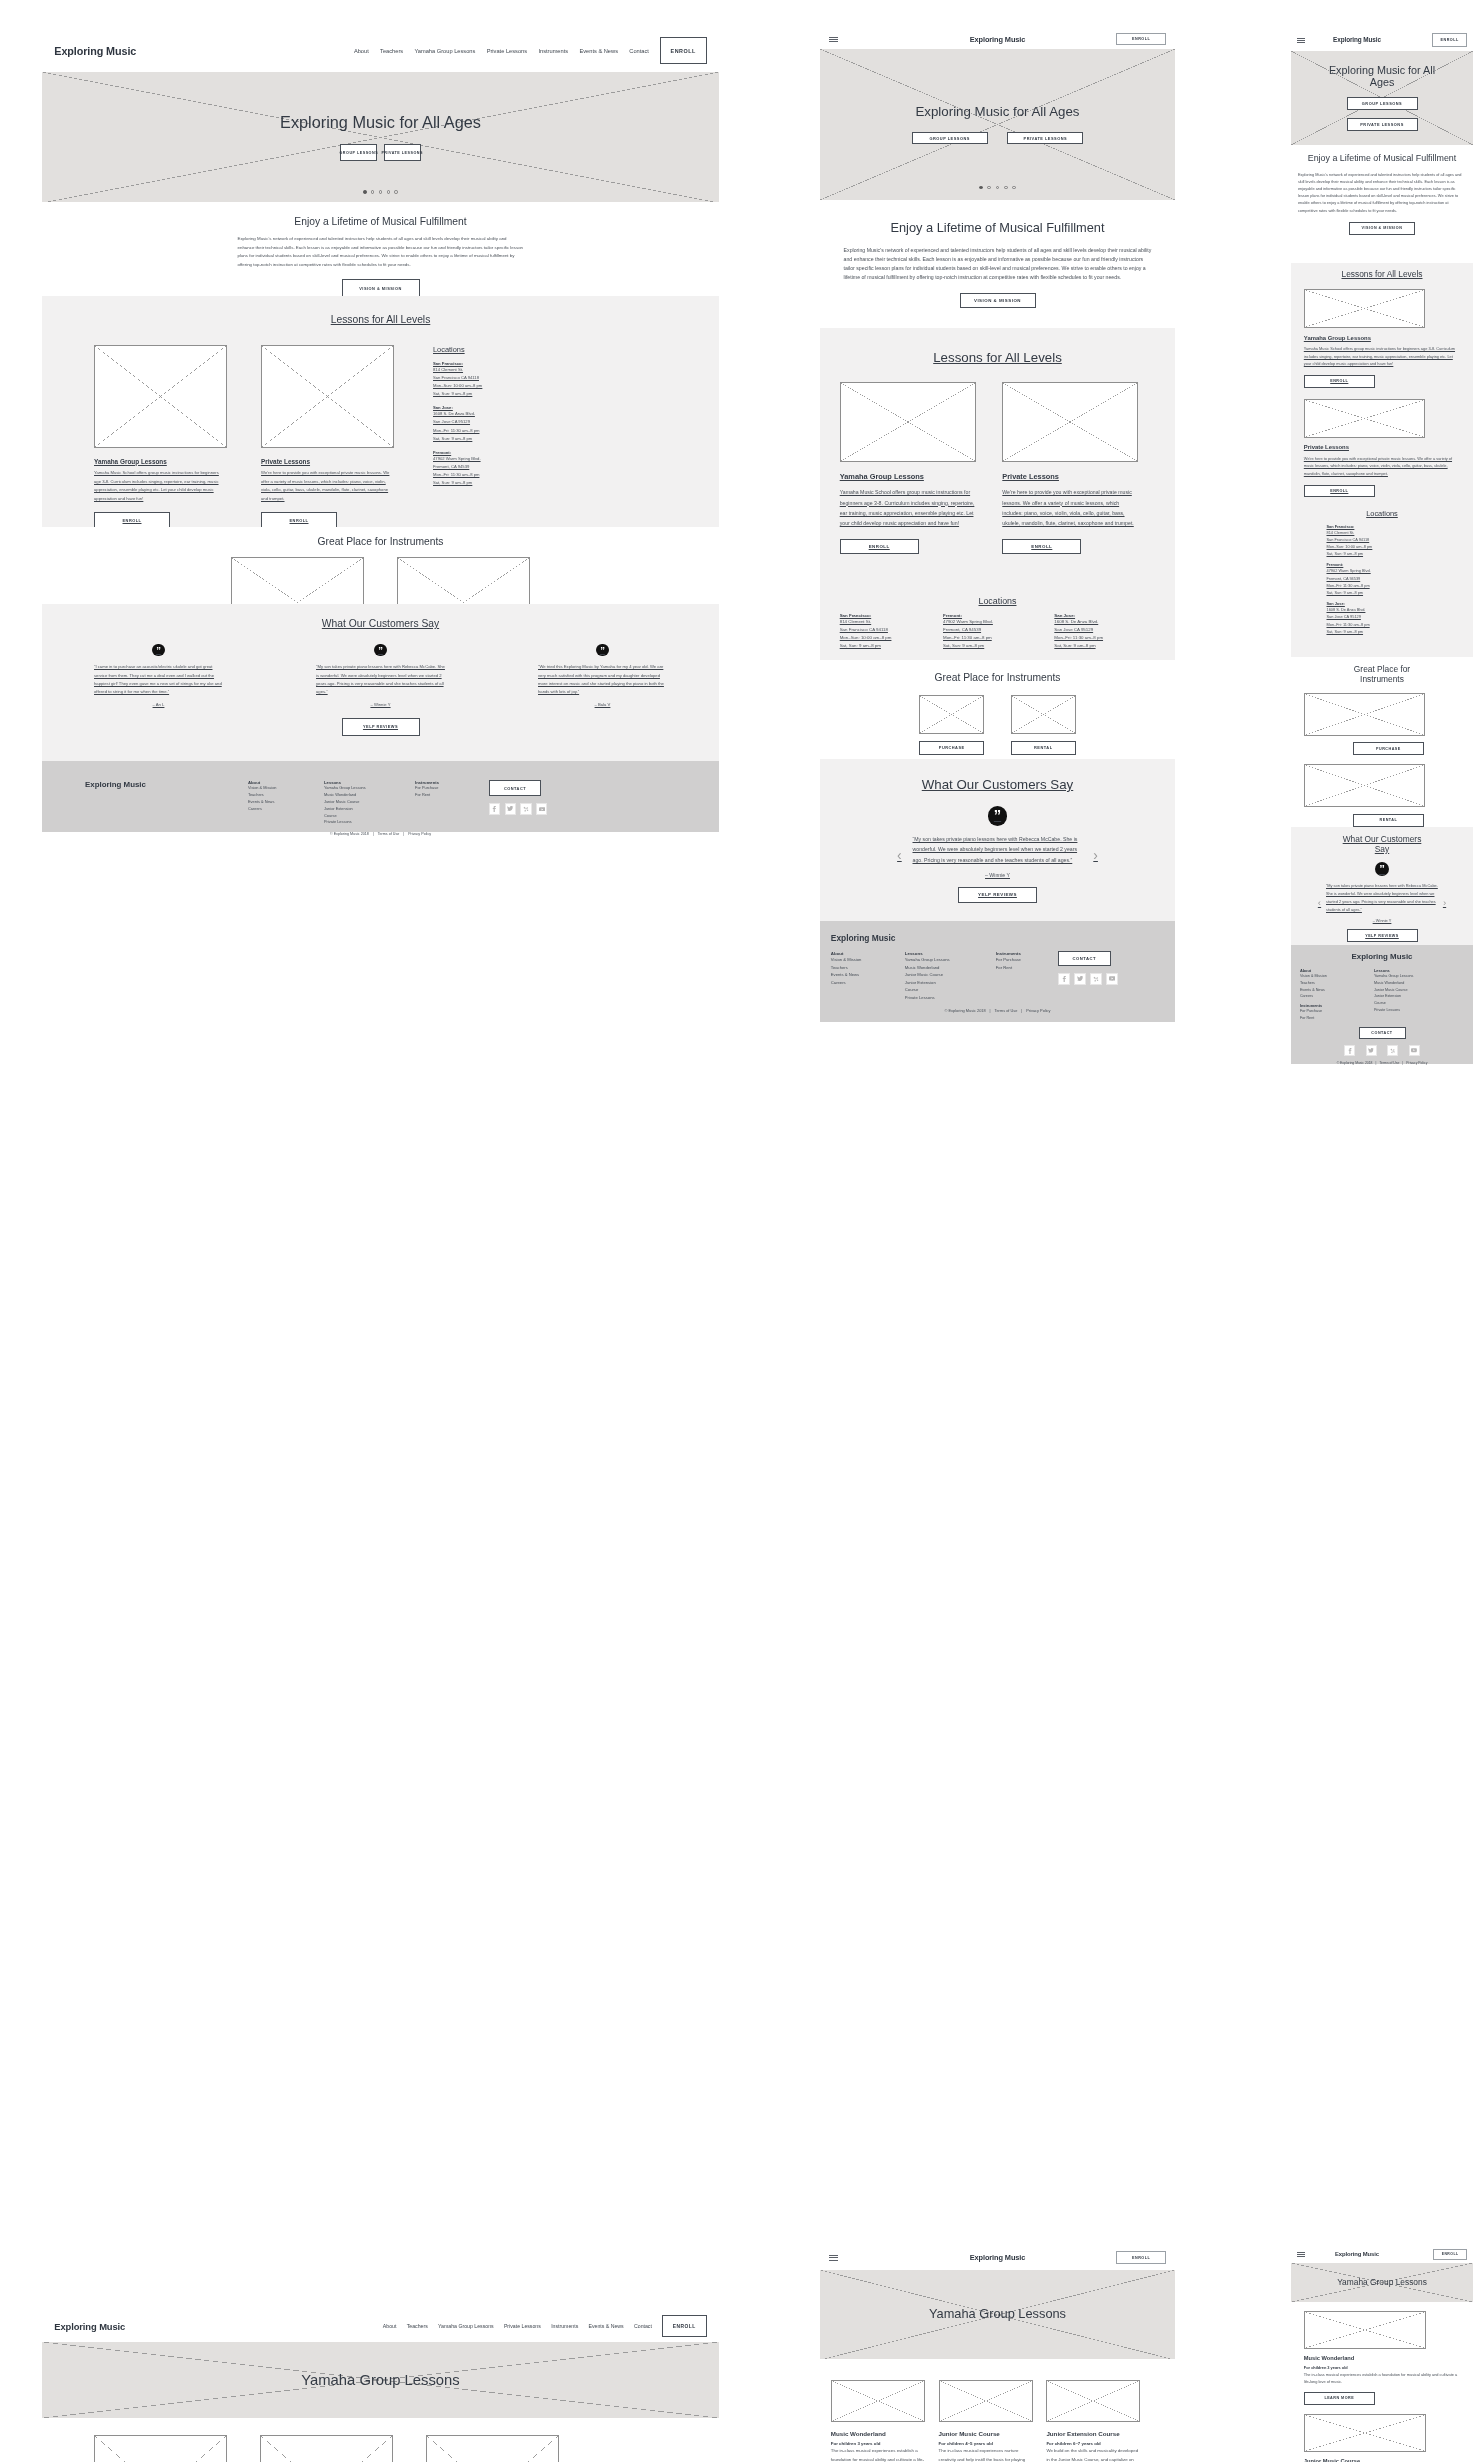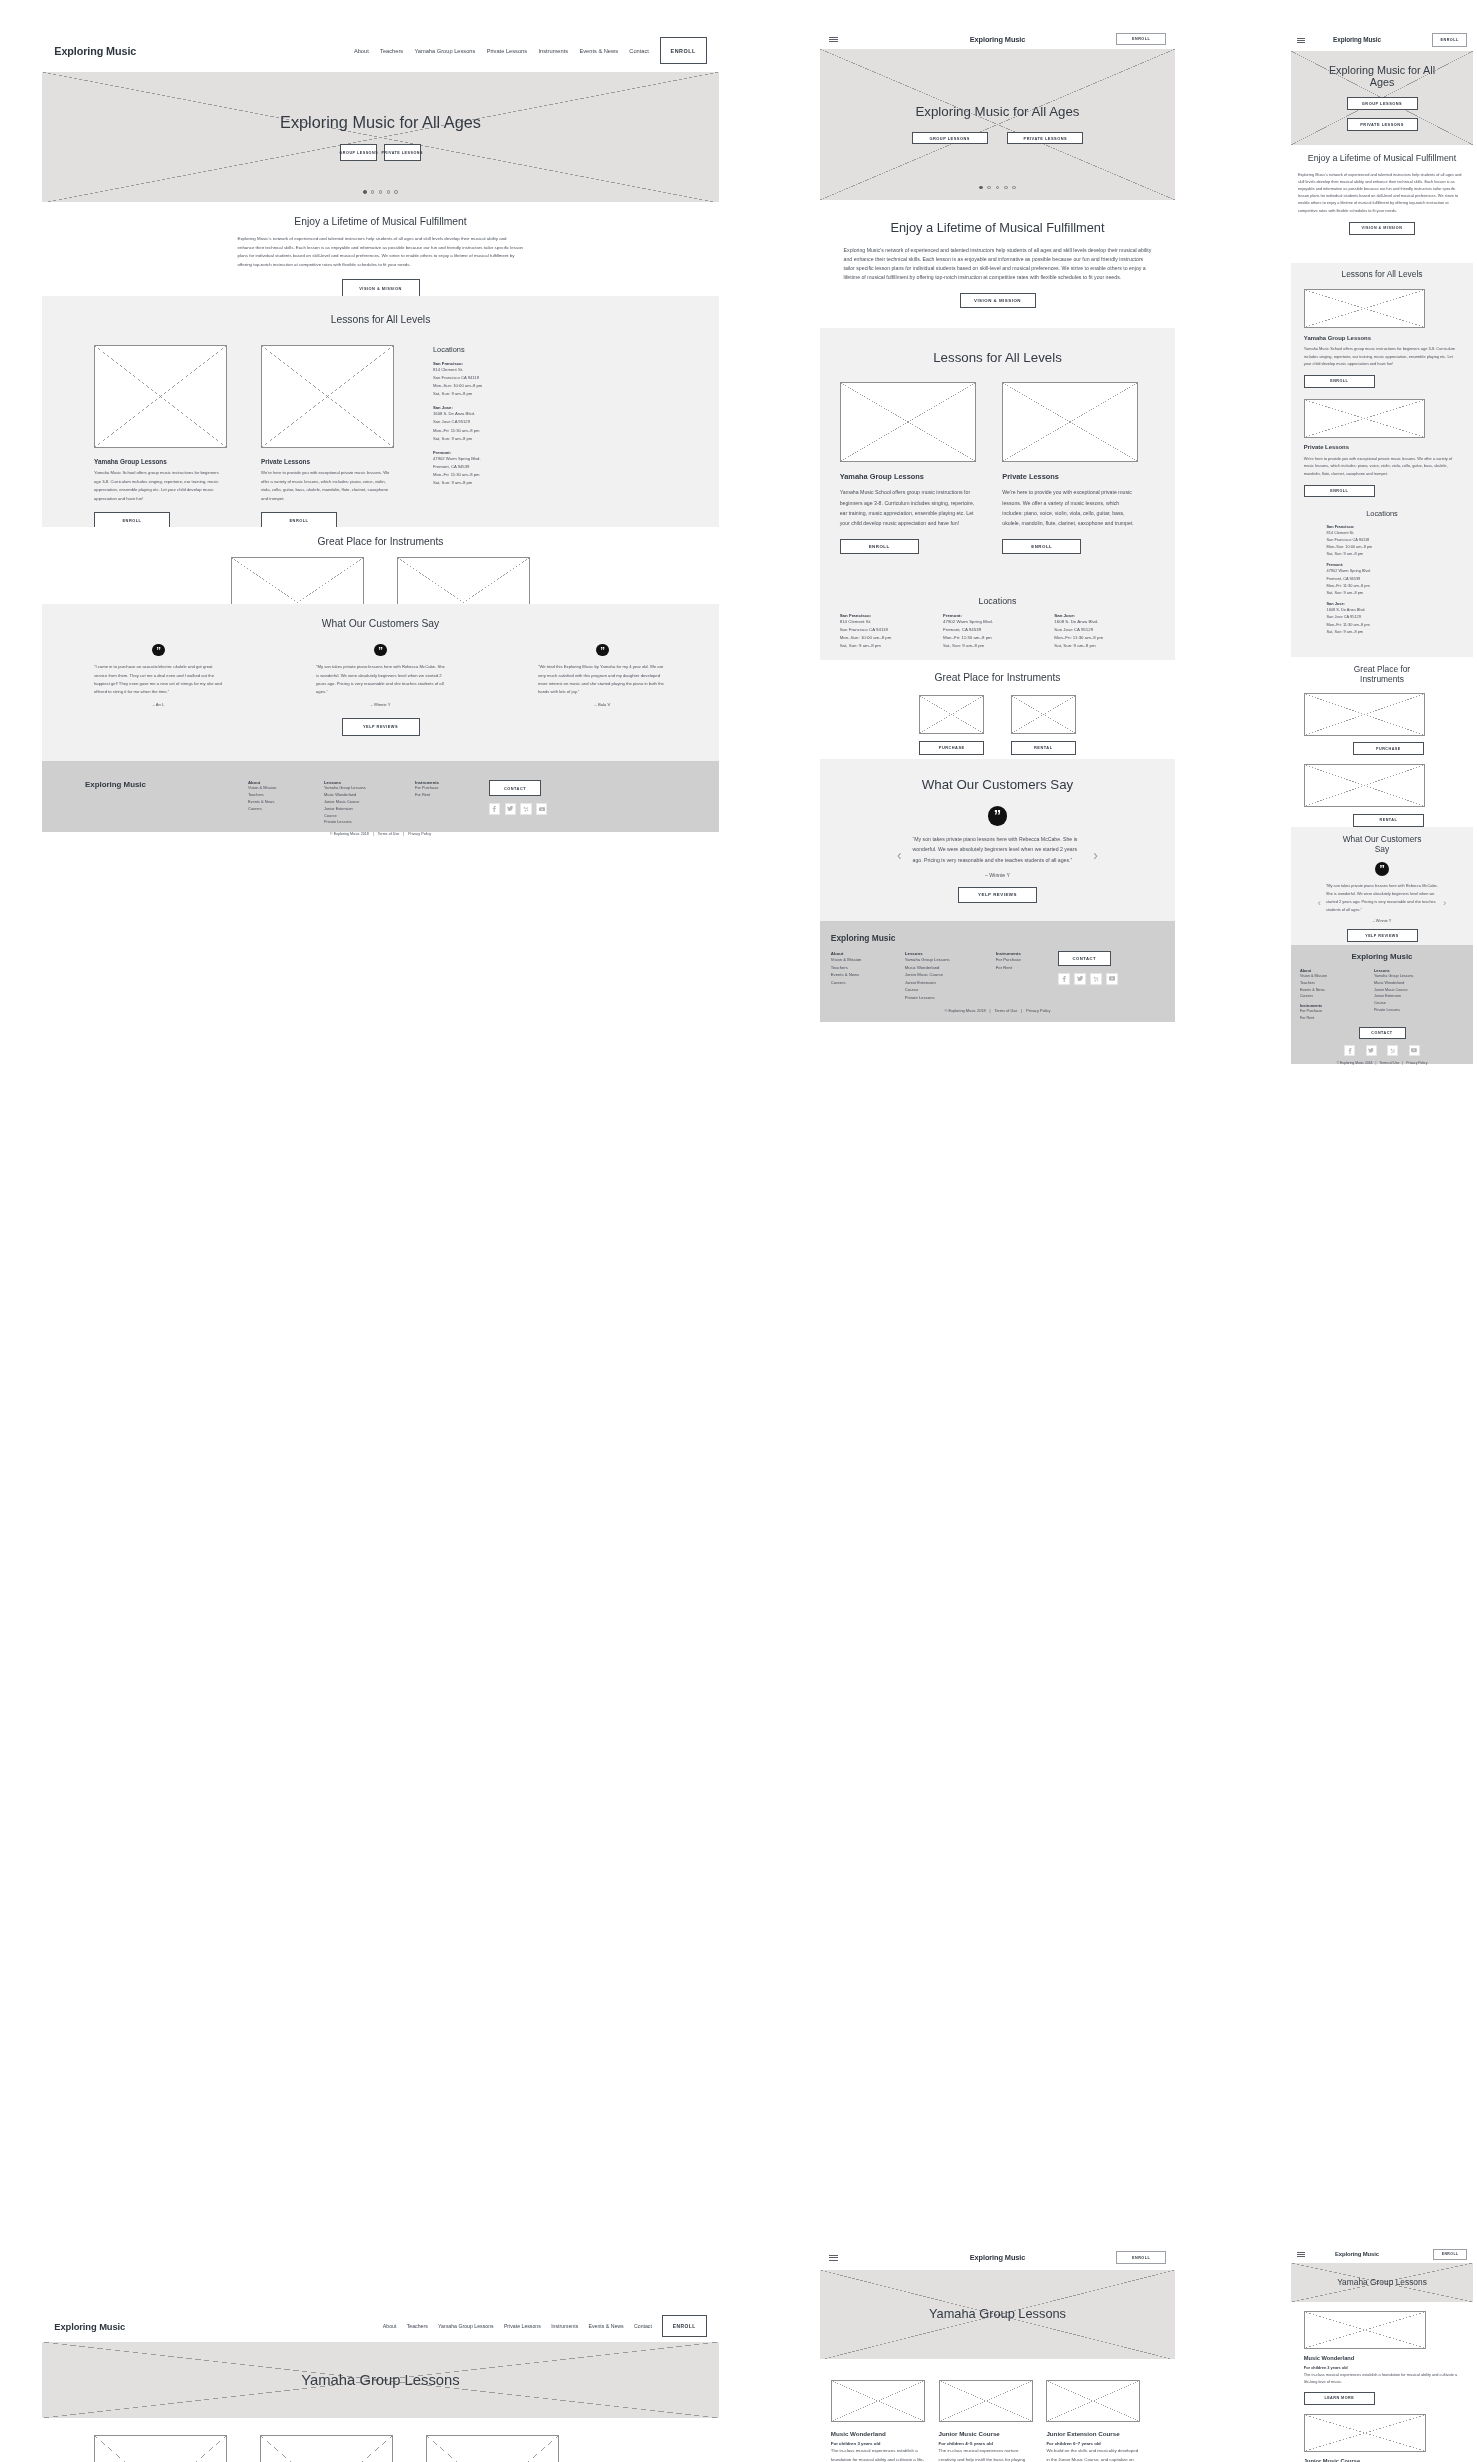--- a/index.html
+++ b/index.html
@@ -53,21 +53,21 @@
   }
   .imgbox::before, .imgbox::after{
     content:""; position:absolute; left:0; top:0; width:100%; height:100%;
     background:linear-gradient(to bottom right, transparent calc(50% - 0.2px), #9b9b9b calc(50% - 0.2px), #9b9b9b calc(50% + 0.2px), transparent calc(50% + 0.2px));
   }
   .imgbox::after{
     background:linear-gradient(to bottom left, transparent calc(50% - 0.2px), #9b9b9b calc(50% - 0.2px), #9b9b9b calc(50% + 0.2px), transparent calc(50% + 0.2px));
   }
   .sec-title{ font-weight:400; color:#333a44; text-align:center; line-height:1.15; }
   .body-copy{ color:#4a5058; }
-  .sec-grey{ background:#f2f1f1; }
+  .sec-grey{ background:#f2f1f1;text-decoration:underline; }
   .sec-white{ background:#ffffff; }
   .footer{ background:#d0cfcf; color:#3a4049; }
   .foot-h{ font-weight:700; color:#333a44; }
   .foot-l{ color:#454c55; }
   .dots{ display:flex; gap:4.4px; align-items:center; justify-content:center; }
   .dot{ border:0.5px solid #7d7d7d; border-radius:50%; background:transparent; }
   .dot.on{ background:#5a5a5a; border-color:#5a5a5a; }
   .qmark{
     background:#111; border-radius:50%; color:#fff;
     display:flex; align-items:center; justify-content:center;

